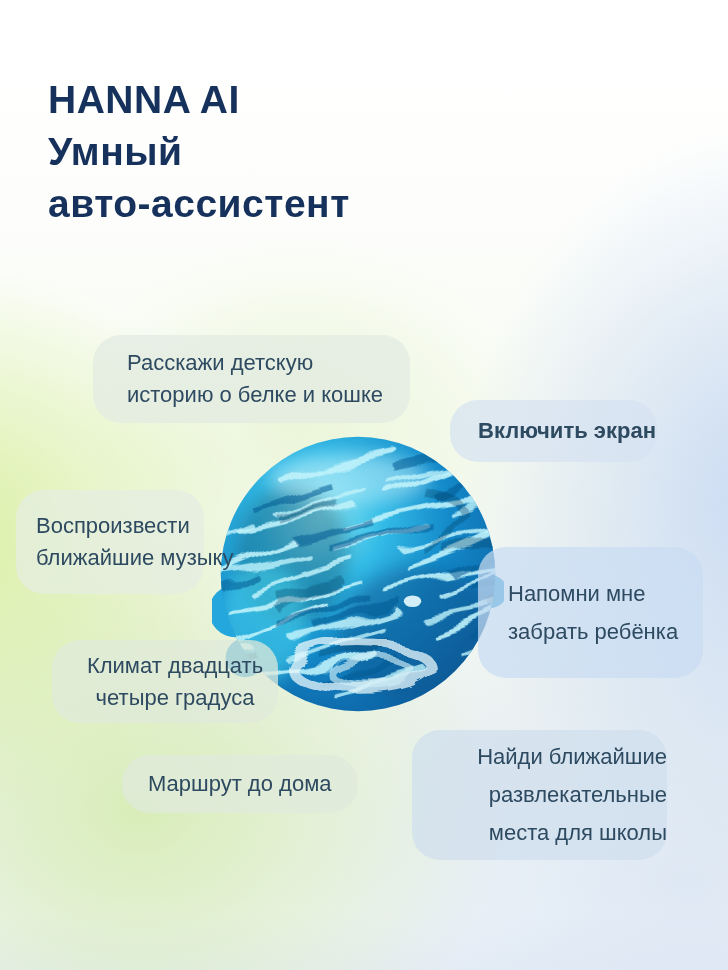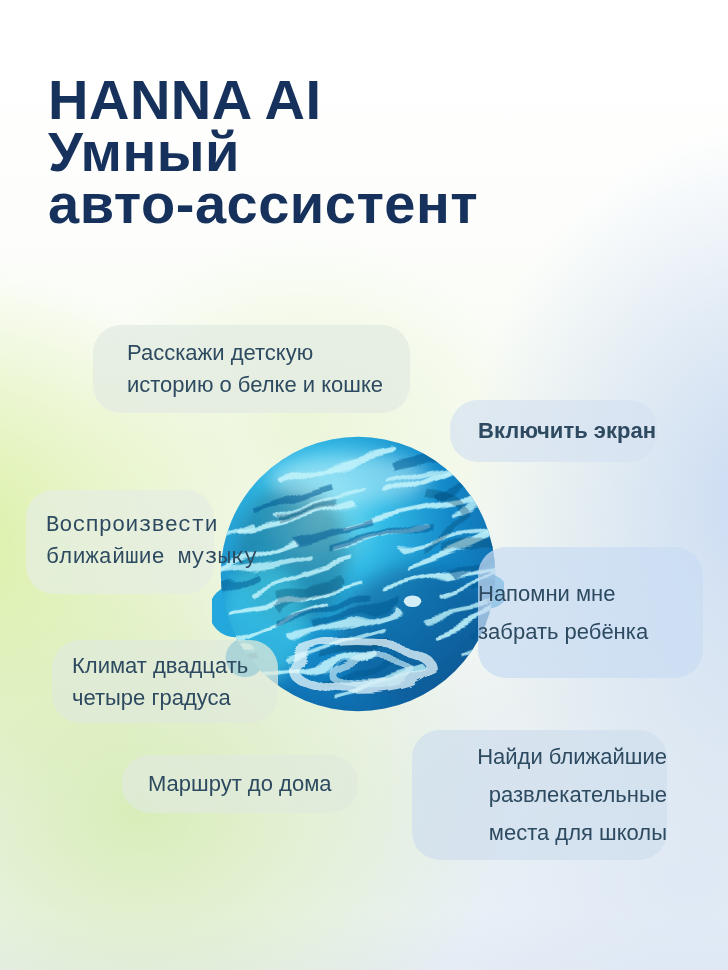--- a/index.html
+++ b/index.html
@@ -18,21 +18,21 @@
       radial-gradient(ellipse 600px 420px at 690px 880px, rgba(206,221,241,0.55), rgba(206,221,241,0) 70%),
       linear-gradient(180deg, #ffffff 0%, #fdfefc 22%, #f6faf0 48%, #f0f5f2 72%, #f2f6f9 94%, #e9eff6 100%);
   }
 
   .title-block {
     position: absolute;
     left: 48px;
     top: 74px;
     color: #16325c;
     font-weight: bold;
-    font-size: 56px;
+    font-size: 39px;
     line-height: 52px;
     letter-spacing: 0.5px;
   }
   .title-block div { white-space: nowrap; }
 
   .orb {
     position: absolute;
     left: 212px;
     top: 428px;
     width: 292px;
@@ -46,25 +46,25 @@
     justify-content: center;
     border-radius: 28px;
     color: #2d4a60;
     font-size: 22px;
     line-height: 32px;
     box-sizing: border-box;
   }
   .bubble span { display: block; white-space: nowrap; }
   .bubble.roomy { line-height: 38px; }
 
-  .b-story   { left: 93px;  top: 325px; width: 317px; height: 88px;  padding-left: 34px; background: rgba(226,234,226,0.72); }
+  .b-story   { left: 93px;  top: 335px; width: 317px; height: 88px;  padding-left: 34px; background: rgba(226,234,226,0.72); }
   .b-screen  { left: 450px; top: 400px; width: 207px; height: 62px;  padding-left: 28px; background: rgba(213,226,241,0.72); font-weight: bold; }
-  .b-music   { left: 26px;  top: 490px; width: 188px; height: 104px; padding-left: 20px; background: rgba(229,237,226,0.72); font-family: Liberation Mono, monospace; }
-  .b-remind  { left: 478px; top: 547px; width: 225px; height: 131px; background: rgba(201,221,242,0.72); }
-  .b-climate { left: 52px;  top: 640px; width: 226px; height: 83px;  padding-left: 20px; background: rgba(224,233,219,0.74); }
+  .b-music   { left: 16px;  top: 490px; width: 188px; height: 104px; padding-left: 20px; background: rgba(229,237,226,0.72); }
+  .b-remind  { left: 478px; top: 547px; width: 225px; height: 131px; padding-left: 30px; background: rgba(201,221,242,0.72); }
+  .b-climate { left: 52px;  top: 640px; width: 226px; height: 83px;  padding-left: 20px; background: rgba(224,233,219,0.74); align-items: center; }
   .b-route   { left: 122px; top: 755px; width: 236px; height: 58px;  padding-left: 26px; background: rgba(224,234,220,0.74); }
   .b-places  { left: 412px; top: 730px; width: 255px; height: 130px; padding-left: 32px; background: rgba(208,223,238,0.74); align-items: flex-end; }
 </style>
 </head>
 <body>
 
 <div class="poster">
 
   <div class="title-block">
     <div>HANNA AI</div>

